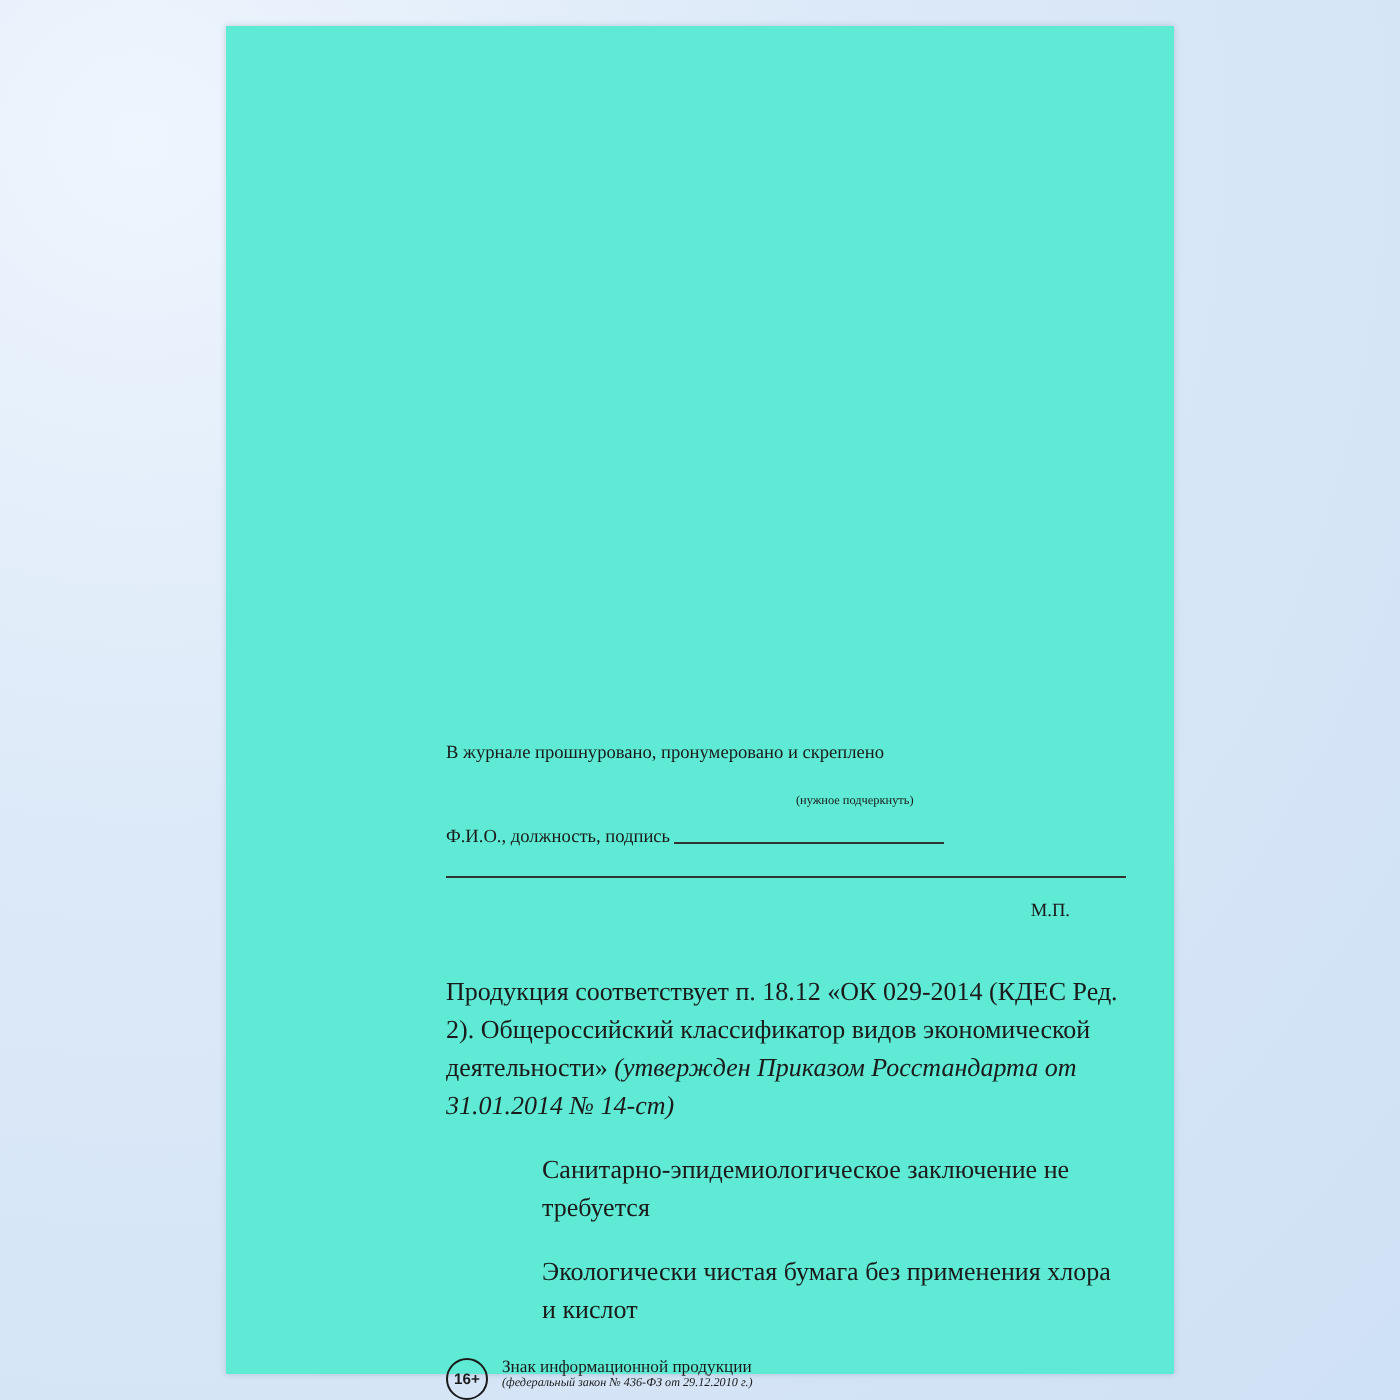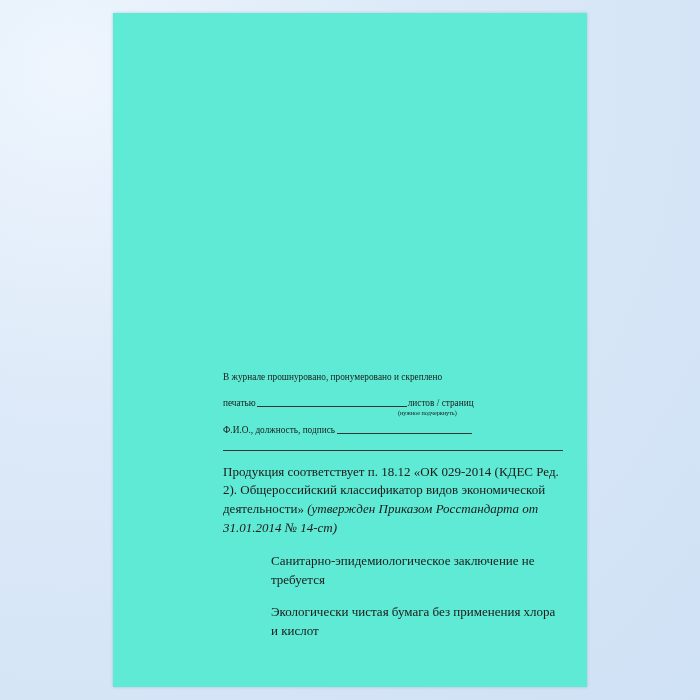--- a/index.html
+++ b/index.html
@@ -160,38 +160,43 @@
 </head>
 <body>
 
 <div class="bg-gradient"></div>
 
 <div class="page">
   <div class="content">
 
     <div class="line row1">В журнале прошнуровано, пронумеровано и скреплено</div>
 
-    <div class="line row2">
-      <span>печатью</span><span class="under"></span><span>листов / страниц</span>
-    </div>
     <div class="hint">(нужное подчеркнуть)</div>
 
 
     <div class="line row4">
       <span>Ф.И.О., должность, подпись</span><span class="u-long"></span>
     </div>
 
     <div class="fullrule"></div>
 
+    <div class="mp">М.П.</div>
 
     <div class="para">
       <span>Продукция соответствует п. 18.12 «ОК 029-2014 (КДЕС Ред. 2). Общероссийский классификатор видов экономической деятельности»</span>
       <span class="ital">(утвержден Приказом Росстандарта от 31.01.2014 № 14-ст)</span>
     </div>
 
     <div class="para para-tight">Санитарно-эпидемиологическое заключение не требуется</div>
 
 
     <div class="para para-tight">Экологически чистая бумага без применения хлора и кислот</div>
 
+    <div class="footer-row">
+      <div class="badge">16+</div>
+      <div class="footer-text">
+        <div class="footer-title">Знак информационной продукции</div>
+        <div class="footer-sub">(федеральный закон № 436-ФЗ от 29.12.2010 г.)</div>
+      </div>
+    </div>
 
   </div>
 </div>
 
 </body></html>

